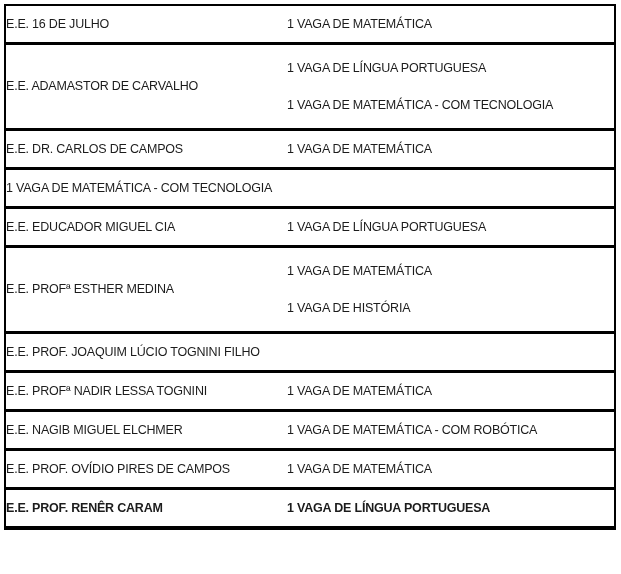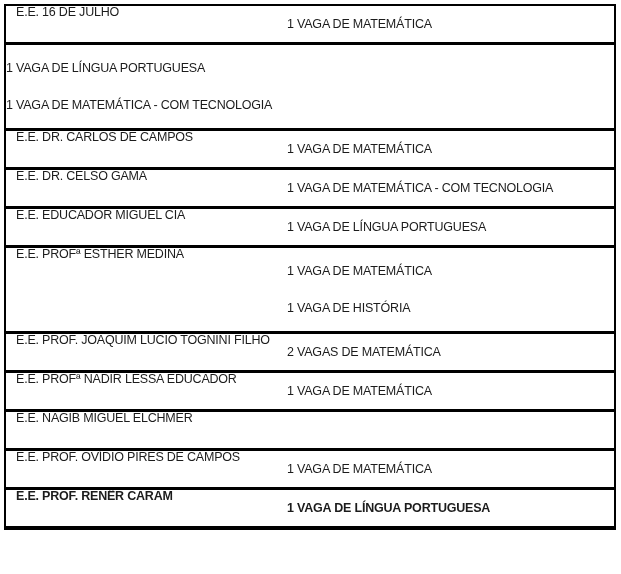--- a/index.html
+++ b/index.html
@@ -30,22 +30,22 @@
     height: 36px;
     border-bottom: 3px solid #000000;
     background: #ffffff;
   }
   .row.double { height: 83px; }
   .row:last-child { border-bottom: none; font-weight: bold; }
   .cell-school {
     width: 281px;
     flex: 0 0 281px;
     display: flex;
-    align-items: flex-start;
-    padding-left: 10px;
+    align-items: center;
+    padding-left: 0;
     box-sizing: border-box;
     overflow: hidden;
   }
   .cell-vac {
     flex: 1;
     display: flex;
     flex-direction: column;
     justify-content: center;
     overflow: hidden;
   }
@@ -65,39 +65,39 @@
   <div class="row">
     <div class="cell-school">
       <span class="txt">E.E. 16 DE JULHO</span>
     </div>
     <div class="cell-vac">
       <span class="txt">1 VAGA DE MATEMÁTICA</span>
     </div>
   </div>
 
   <div class="row double">
+    <div class="cell-school">
+      <span class="txt">E.E. ADAMASTOR DE CARVALHO</span>
+    </div>
     <div class="cell-vac">
       <span class="txt">1 VAGA DE LÍNGUA PORTUGUESA</span>
       <span class="txt">1 VAGA DE MATEMÁTICA - COM TECNOLOGIA</span>
     </div>
   </div>
 
   <div class="row">
     <div class="cell-school">
       <span class="txt">E.E. DR. CARLOS DE CAMPOS</span>
     </div>
     <div class="cell-vac">
       <span class="txt">1 VAGA DE MATEMÁTICA</span>
     </div>
   </div>
 
   <div class="row">
-    <div class="cell-school">
-      <span class="txt">E.E. DR. CELSO GAMA</span>
-    </div>
     <div class="cell-vac">
       <span class="txt">1 VAGA DE MATEMÁTICA - COM TECNOLOGIA</span>
     </div>
   </div>
 
   <div class="row">
     <div class="cell-school">
       <span class="txt">E.E. EDUCADOR MIGUEL CIA</span>
     </div>
     <div class="cell-vac">
@@ -113,37 +113,37 @@
       <span class="txt">1 VAGA DE MATEMÁTICA</span>
       <span class="txt">1 VAGA DE HISTÓRIA</span>
     </div>
   </div>
 
 
   <div class="row">
     <div class="cell-school">
       <span class="txt">E.E. PROF. JOAQUIM LÚCIO TOGNINI FILHO</span>
     </div>
-    <div class="cell-vac">
-      <span class="txt">2 VAGAS DE MATEMÁTICA</span>
-    </div>
   </div>
 
   <div class="row">
     <div class="cell-school">
-      <span class="txt">E.E. PROFª NADIR LESSA EDUCADOR</span>
+      <span class="txt">E.E. PROFª NADIR LESSA TOGNINI</span>
     </div>
     <div class="cell-vac">
       <span class="txt">1 VAGA DE MATEMÁTICA</span>
     </div>
   </div>
 
   <div class="row">
     <div class="cell-school">
       <span class="txt">E.E. NAGIB MIGUEL ELCHMER</span>
+    </div>
+    <div class="cell-vac">
+      <span class="txt">1 VAGA DE MATEMÁTICA - COM ROBÓTICA</span>
     </div>
   </div>
 
   <div class="row">
     <div class="cell-school">
       <span class="txt">E.E. PROF. OVÍDIO PIRES DE CAMPOS</span>
     </div>
     <div class="cell-vac">
       <span class="txt">1 VAGA DE MATEMÁTICA</span>
     </div>

